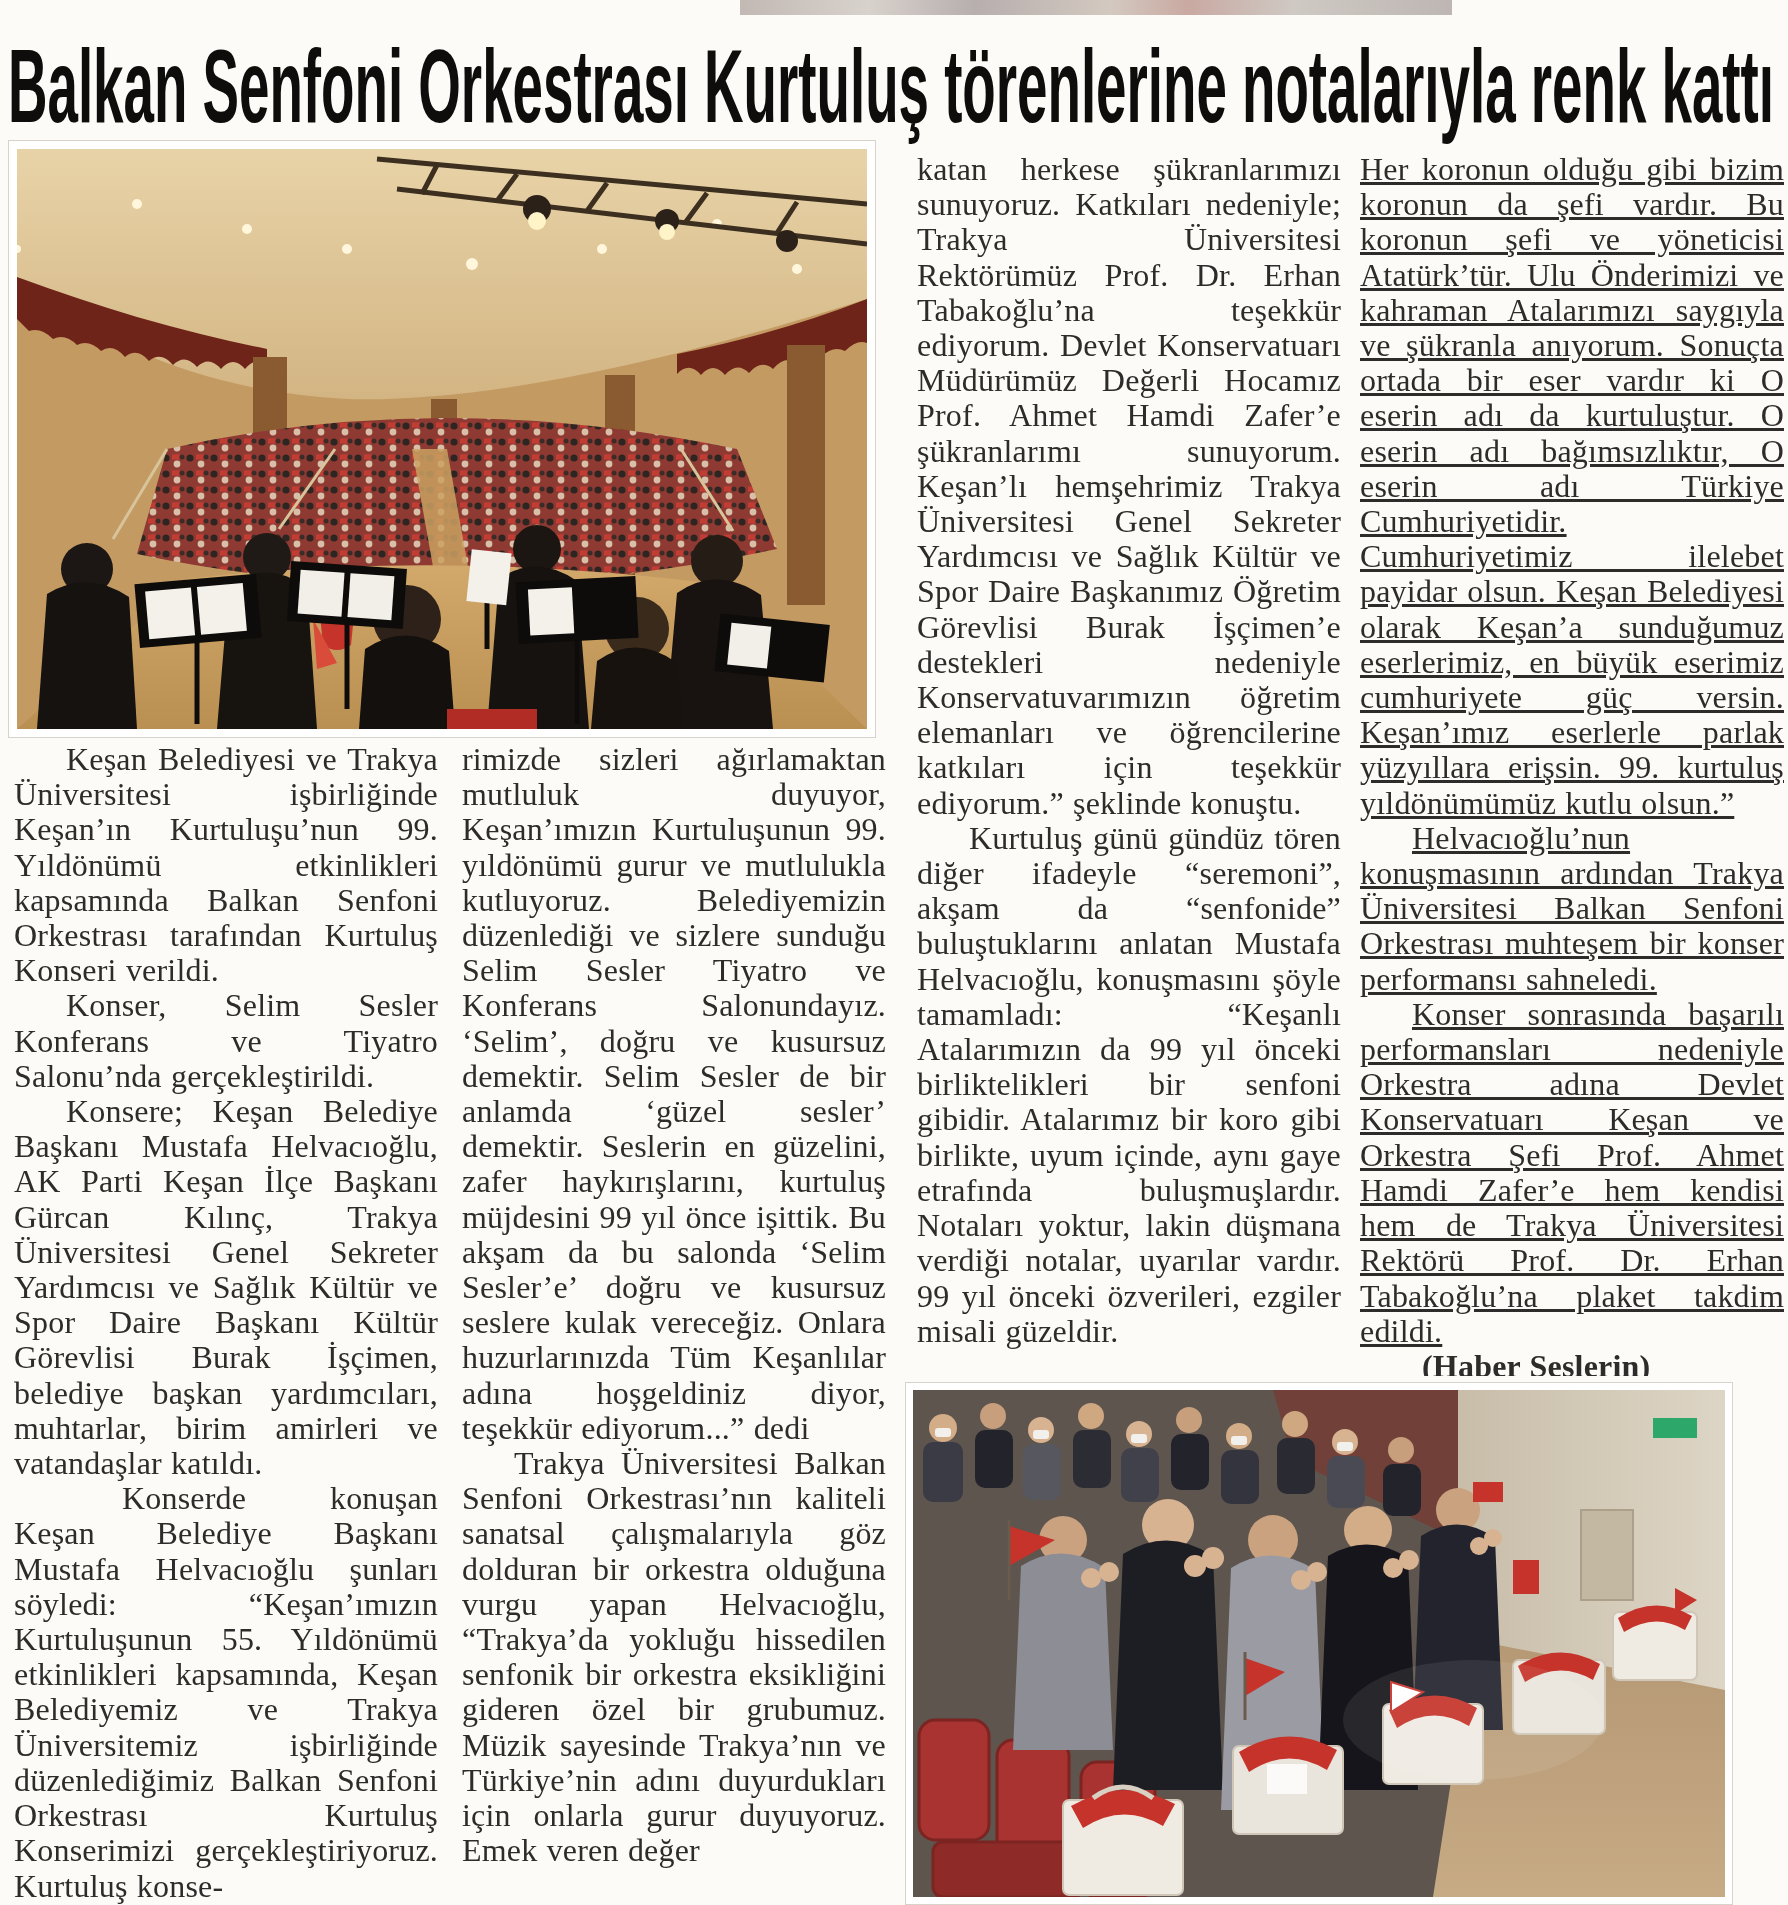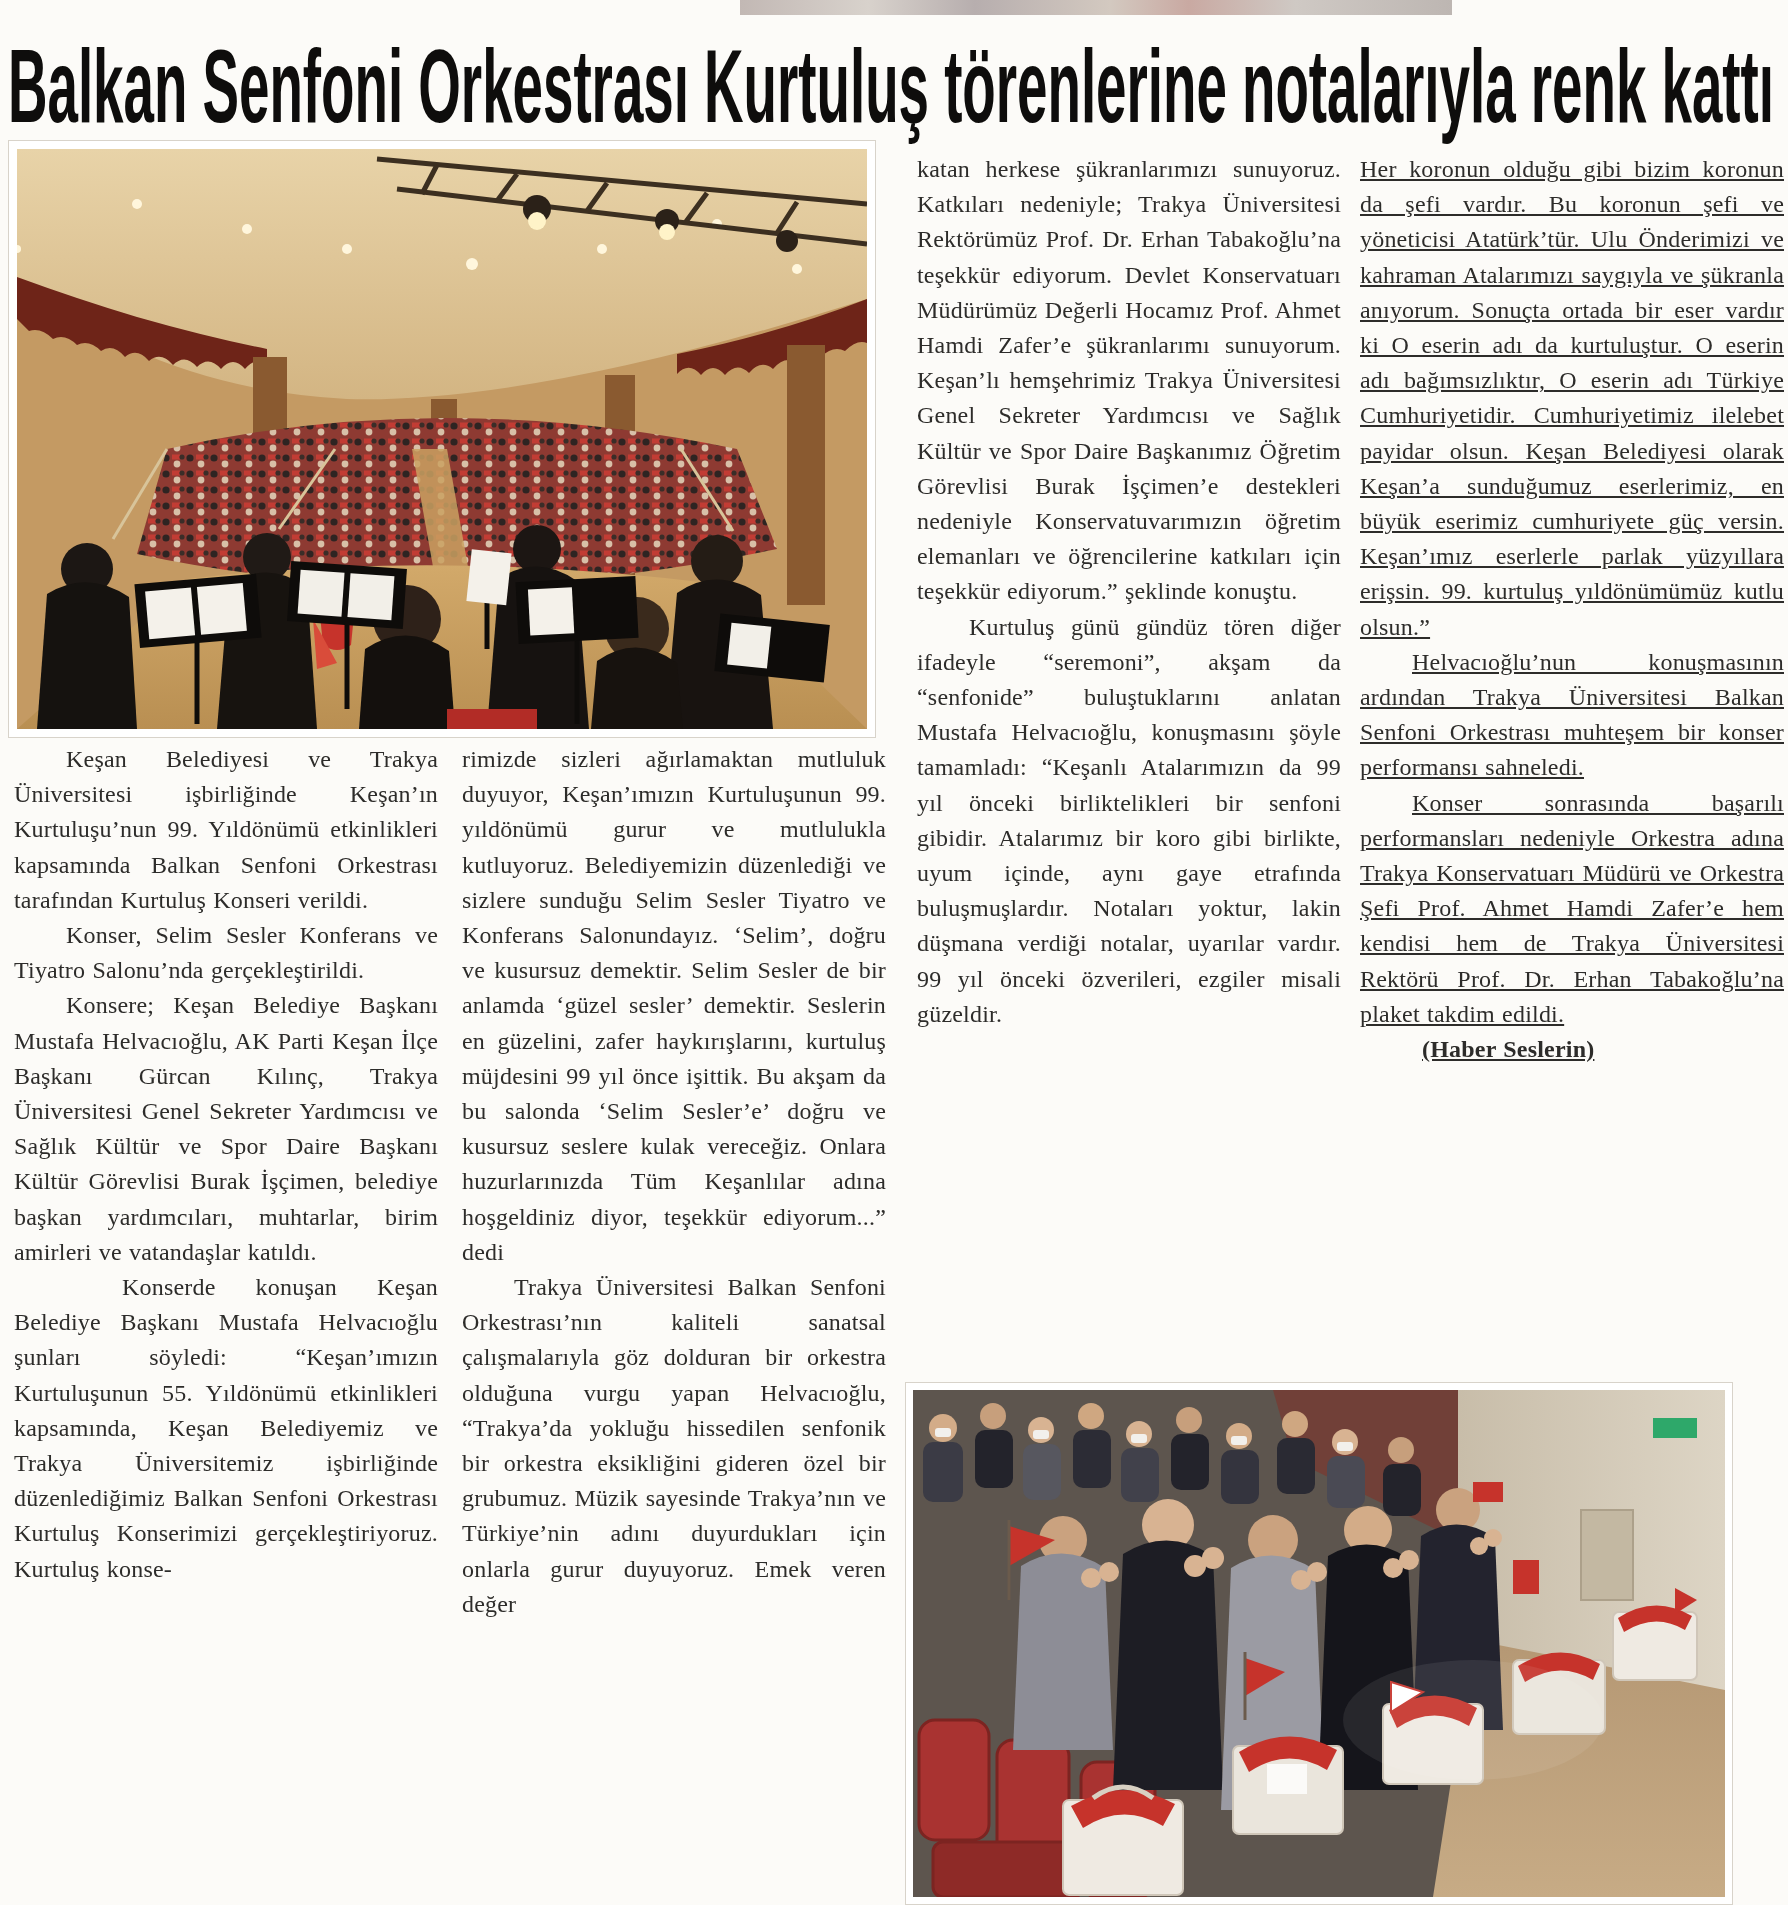--- a/index.html
+++ b/index.html
@@ -13,21 +13,21 @@
     position:absolute; left:740px; top:0; width:712px; height:15px;
     background:linear-gradient(90deg,#c2b8b4 0%,#d8d2cc 18%,#b7aeae 33%,#d3c9c0 52%,#c9a9a2 63%,#cfc9c4 78%,#bdb6b2 100%);
   }
   .headline{position:absolute; left:8px; top:20px; width:1772px; height:132px;}
   .photo{position:absolute; background:#fff; border:1px solid #d8d3ca; box-sizing:border-box;}
   .photo svg{display:block;}
   .photo-orchestra{left:8px; top:140px; width:868px; height:598px; padding:8px;}
   .photo-audience{left:905px; top:1382px; width:828px; height:523px; padding:7px;}
   .col{
     position:absolute; width:424px; overflow:hidden;
-    font-size:24px; line-height:35.2px; color:#2d2c2a;
+    font-size:32px; line-height:35.2px; color:#2d2c2a;
     text-align:justify; letter-spacing:.2px; word-spacing:1px;
   }
   .col p{margin:0;}
   .col p.indent{text-indent:52px;}
   .col p.indent-deep{text-indent:108px;}
   .col p.bold{font-weight:bold; text-indent:62px;}
   .col1{left:14px;  top:742px; height:1163px;}
   .col2{left:462px; top:742px; height:1163px;}
   .col3{left:917px; top:152px; height:1224px;}
   .col4{left:1360px;top:152px; height:1224px;text-decoration:underline;}
@@ -169,21 +169,21 @@
   </div>
 
   <div class="col col3">
     <p>katan herkese şükranlarımızı sunuyoruz. Katkıları nedeniyle; Trakya Üniversitesi Rektörümüz Prof. Dr. Erhan Tabakoğlu’na teşekkür ediyorum. Devlet Konservatuarı Müdürümüz Değerli Hocamız  Prof. Ahmet Hamdi Zafer’e şükranlarımı sunuyorum.   Keşan’lı hemşehrimiz Trakya Üniversitesi Genel Sekreter Yardımcısı ve Sağlık Kültür ve Spor Daire Başkanımız Öğretim Görevlisi Burak İşçimen’e destekleri nedeniyle Konservatuvarımızın öğretim elemanları ve öğrencilerine katkıları için teşekkür ediyorum.” şeklinde konuştu.</p>
     <p class="indent">Kurtuluş günü gündüz tören diğer ifadeyle “seremoni”, akşam da “senfonide” buluştuklarını anlatan Mustafa Helvacıoğlu, konuşmasını şöyle tamamladı: “Keşanlı Atalarımızın da 99 yıl önceki birliktelikleri bir senfoni gibidir. Atalarımız bir koro gibi birlikte, uyum içinde, aynı gaye etrafında buluşmuşlardır. Notaları yoktur, lakin düşmana verdiği notalar, uyarılar vardır. 99 yıl önceki özverileri, ezgiler misali güzeldir.</p>
   </div>
 
   <div class="col col4">
     <p>Her koronun olduğu gibi bizim koronun da şefi vardır. Bu koronun şefi ve yöneticisi Atatürk’tür.  Ulu  Önderimizi ve kahraman Atalarımızı saygıyla ve şükranla anıyorum. Sonuçta ortada bir eser vardır ki O eserin adı da kurtuluştur. O eserin adı bağımsızlıktır, O eserin adı Türkiye Cumhuriyetidir. Cumhuriyetimiz ilelebet payidar olsun. Keşan Belediyesi olarak Keşan’a sunduğumuz eserlerimiz, en büyük eserimiz cumhuriyete güç versin. Keşan’ımız eserlerle parlak yüzyıllara erişsin. 99. kurtuluş yıldönümümüz kutlu olsun.”</p>
     <p class="indent">Helvacıoğlu’nun konuşmasının ardından Trakya Üniversitesi Balkan Senfoni Orkestrası muhteşem bir konser performansı sahneledi.</p>
-    <p class="indent">Konser sonrasında başarılı performansları nedeniyle Orkestra adına Trakya Konservatuarı Müdürü ve Orkestra Şefi Prof. Ahmet Hamdi Zafer’e hem kendisi hem de Trakya Üniversitesi Rektörü Prof. Dr. Erhan Tabakoğlu’na plaket takdim edildi.</p>
+    <p class="indent">Konser sonrasında başarılı performansları nedeniyle Orkestra adına Devlet Konservatuarı Keşan ve Orkestra Şefi Prof. Ahmet Hamdi Zafer’e hem kendisi hem de Trakya Üniversitesi Rektörü Prof. Dr. Erhan Tabakoğlu’na plaket takdim edildi.</p>
     <p class="bold">(Haber Seslerin)</p>
   </div>
 
   <div class="photo photo-audience">
     <svg width="812" height="507" viewBox="0 0 812 507">
       <defs>
         <linearGradient id="wall2" x1="0" y1="0" x2="1" y2="0">
           <stop offset="0" stop-color="#c8bda9"></stop>
             <stop offset="1" stop-color="#ddd5c5"></stop>
         </linearGradient>

